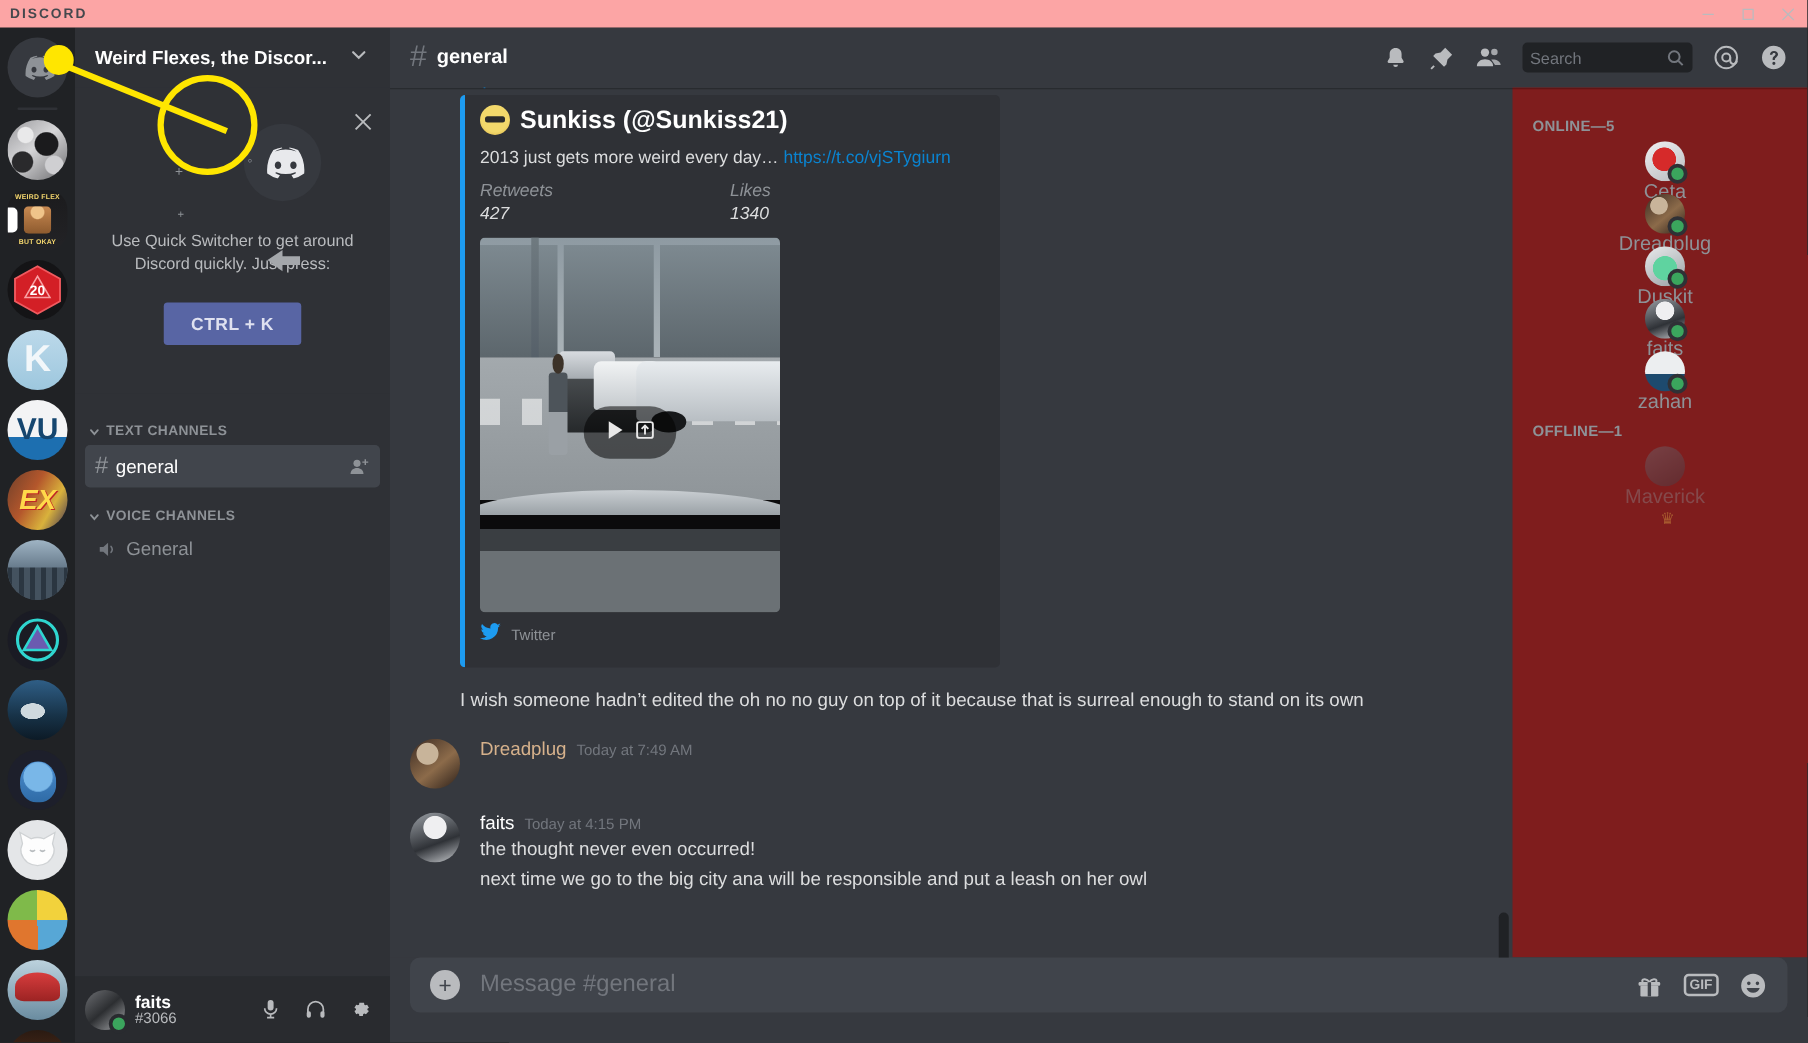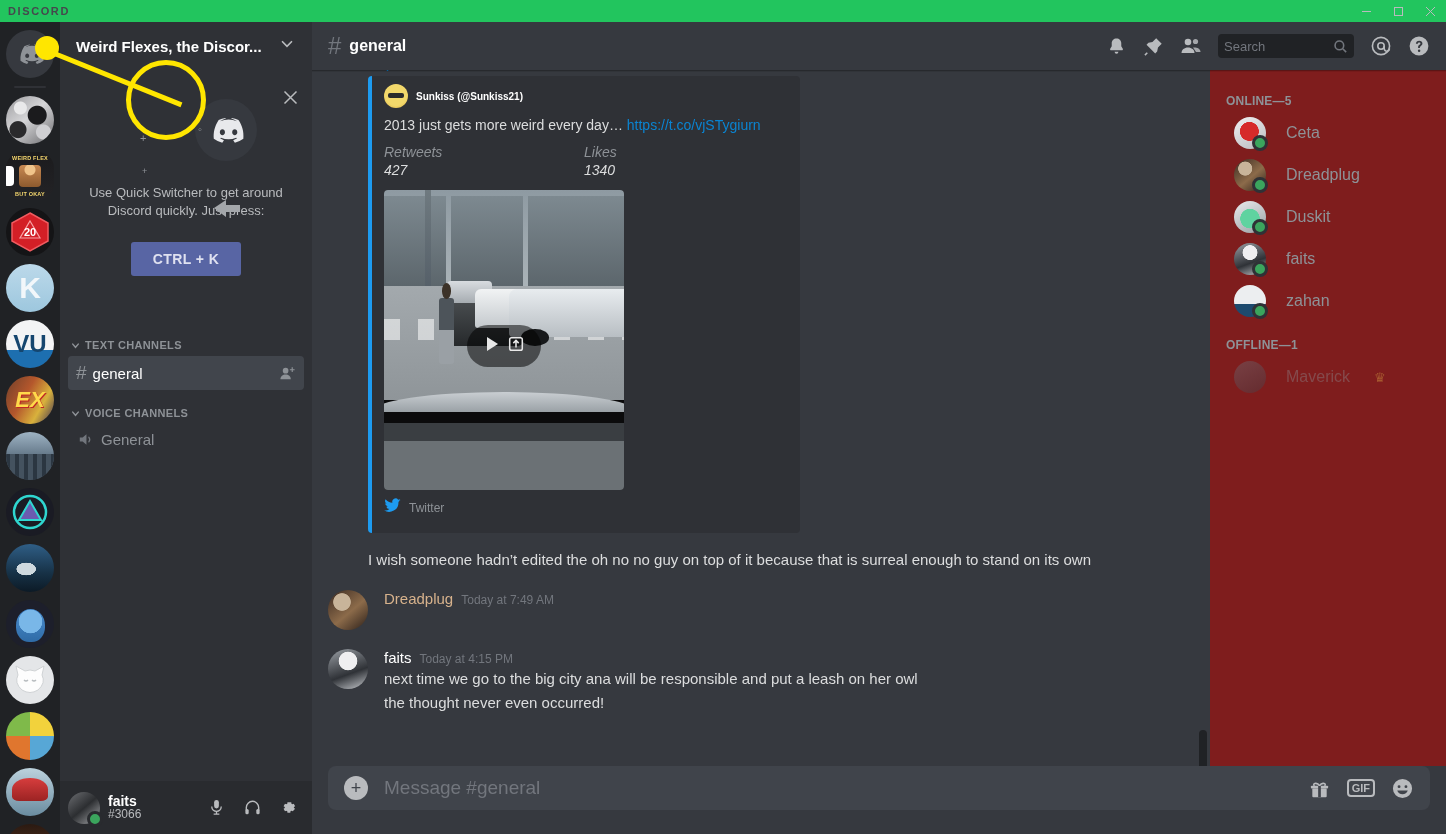--- a/index.html
+++ b/index.html
@@ -6,21 +6,21 @@
   html, body {
     width: 1446px; height: 834px;
     background: #202225;
     font-family: "Liberation Sans", sans-serif;
     overflow: hidden;
   }
   .app { position: relative; width: 1446px; height: 834px; display: flex; flex-direction: column; }
 
   
   .titlebar {
-    height: 22px; background: #22c55e; display: flex; align-items: center;
+    height: 22px; background: #fca5a5; display: flex; align-items: center;
     flex: 0 0 22px; position: relative; z-index: 50;
   }
   .brand {
     color: #45484d; font-size: 11px; font-weight: bold; letter-spacing: 1.6px;
     padding-left: 8px; user-select: none;
   }
   .wincontrols { margin-left: auto; display: flex; height: 22px; }
   .wincontrols div {
     width: 32px; height: 22px; display: flex; align-items: center; justify-content: center;
     color: #b9bbbe;
@@ -195,21 +195,21 @@
   .embed-author { display: flex; align-items: center; gap: 8px; margin-bottom: 8px; }
   .embed-author .av {
     width: 24px; height: 24px; border-radius: 50%; flex: 0 0 24px;
     background: radial-gradient(circle at 50% 45%, #f2d86b 0 60%, #d8a93b 100%);
     position: relative; overflow: hidden;
   }
   .embed-author .av::after {
     content:''; position:absolute; left:4px; top:9px; width:16px; height:5px;
     background:#2b2b2b; border-radius:2px;
   }
-  .embed-author .name { color: #fff; font-size: 10px; font-weight: bold; }
+  .embed-author .name { color: #fff; font-size: 20px; font-weight: bold; }
   .embed-desc { color: #dcddde; font-size: 14px; line-height: 18px; margin-bottom: 10px; }
   .embed-desc a { color: #0a84d1; text-decoration: none; }
   .embed-fields { display: flex; margin-bottom: 12px; font-style: italic; }
   .embed-field { width: 50%; }
   .embed-field .fname { color: #8e9297; font-size: 14px; margin-bottom: 2px; }
   .embed-field .fval { color: #dcddde; font-size: 14px; }
 
   .embed-media {
     width: 240px; height: 300px; border-radius: 4px; overflow: hidden; position: relative;
     background: #1c1d1f;
@@ -300,22 +300,22 @@
 
   
   .members {
     width: 236px; flex: 0 0 236px; background: #7f1d1d; padding: 16px 0 0 0; overflow: hidden;
   }
   .mcat {
     color: #8e9297; font-size: 12px; font-weight: bold; letter-spacing: .2px;
     padding: 8px 8px 4px 16px;
   }
   .member {
-    display: flex; align-items: center; gap: 20px; padding: 1px 8px 1px 16px; height: 42px;
-    cursor: pointer; border-radius: 4px; margin: 0 8px;
+    display: flex; align-items: center; gap: 0; padding: 1px 8px 1px 16px; height: 42px;
+    cursor: pointer; border-radius: 4px; margin: 0 8px; flex-direction: column;
   }
   .member .mav { width: 32px; height: 32px; border-radius: 50%; position: relative; flex: 0 0 32px; }
   .member .mname { color: #8e9297; font-size: 16px; }
   .member.offline { opacity: .38; }
   .mdot {
     position: absolute; right: -2px; bottom: -2px; width: 10px; height: 10px; border-radius: 50%;
     background: #3ba55d; border: 3px solid #2f3136; box-sizing: content-box;
   }
   .crown { color: #e5b84b; font-size: 13px; margin-left: 4px; }
   .av-ceta { background: radial-gradient(circle at 48% 45%, #d62a2a 0 38%, transparent 40%),
@@ -651,22 +651,22 @@
               </div>
             </div>
 
             <div class="msg">
               <div class="avatar av-faits"></div>
               <div class="content">
                 <div class="line1">
                   <span class="uname faits">faits</span>
                   <span class="time">Today at 4:15 PM</span>
                 </div>
+                <div class="text">the thought never even occurred!</div>
                 <div class="text">next time we go to the big city ana will be responsible and put a leash on her owl</div>
-                <div class="text">the thought never even occurred!</div>
               </div>
             </div>
 
           </div>
           <div class="scrollbar">
             <div class="scrollthumb"></div>
           </div>
         </div>
 
         <div class="members">

